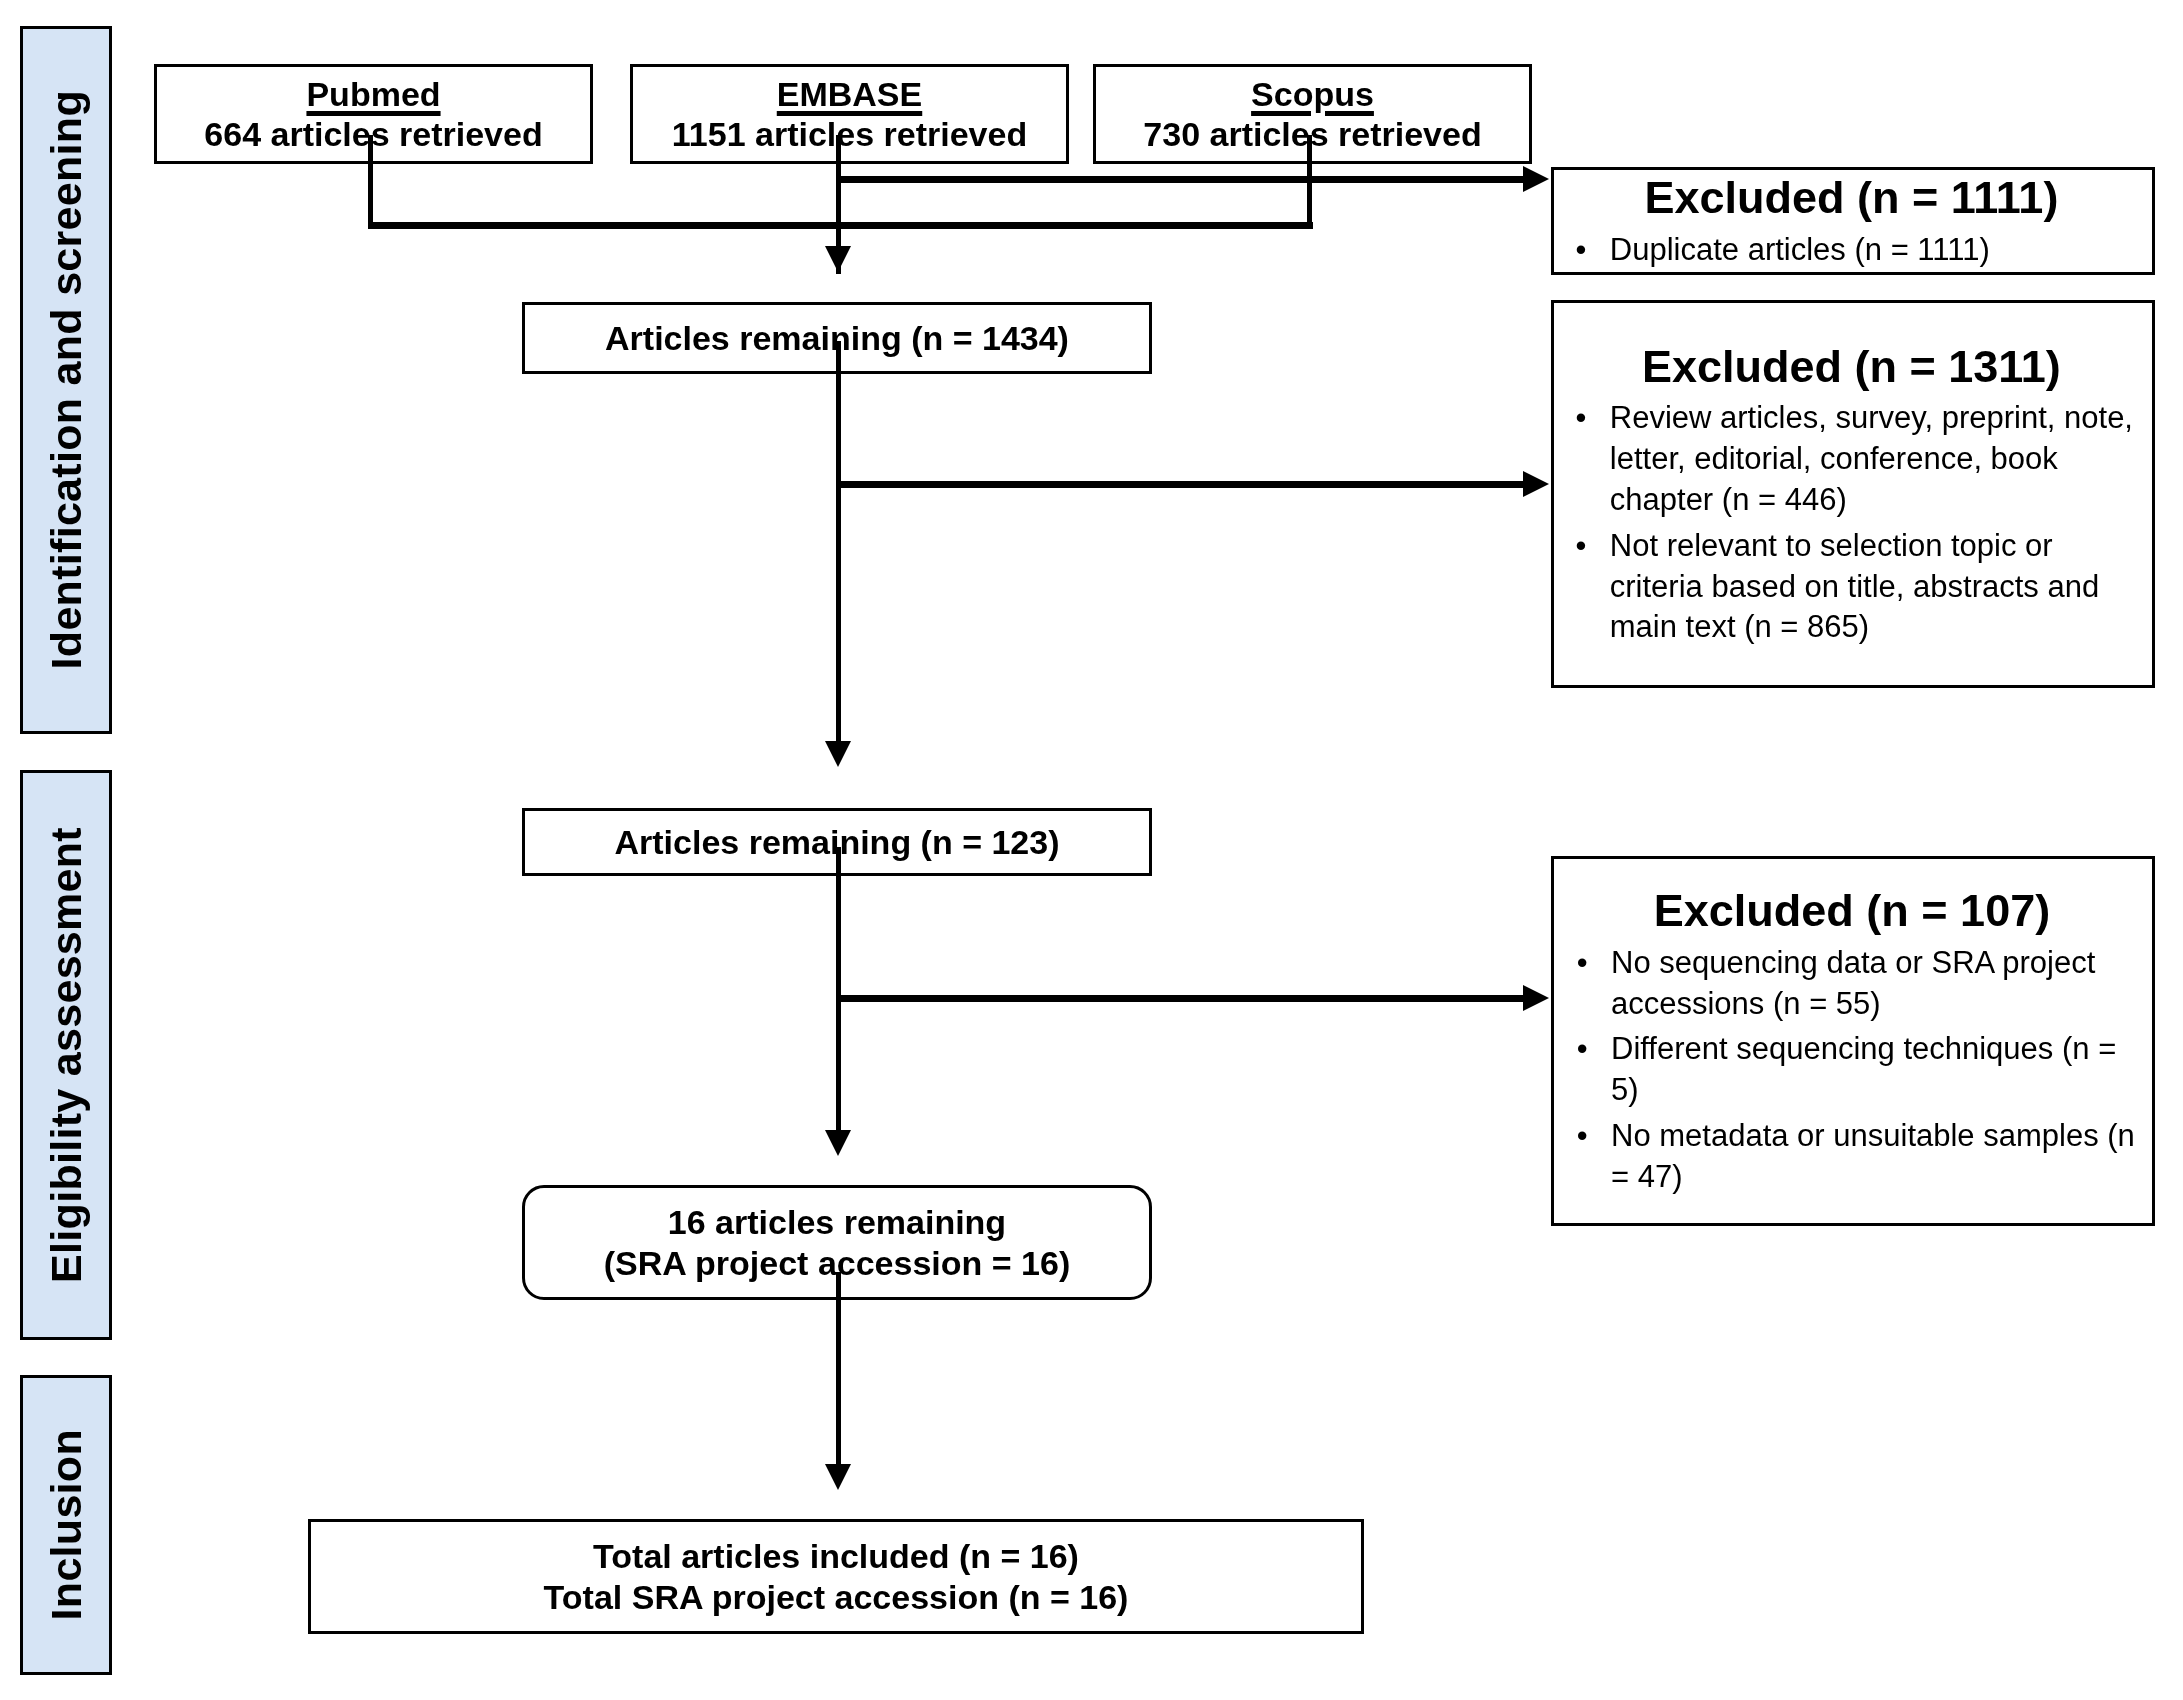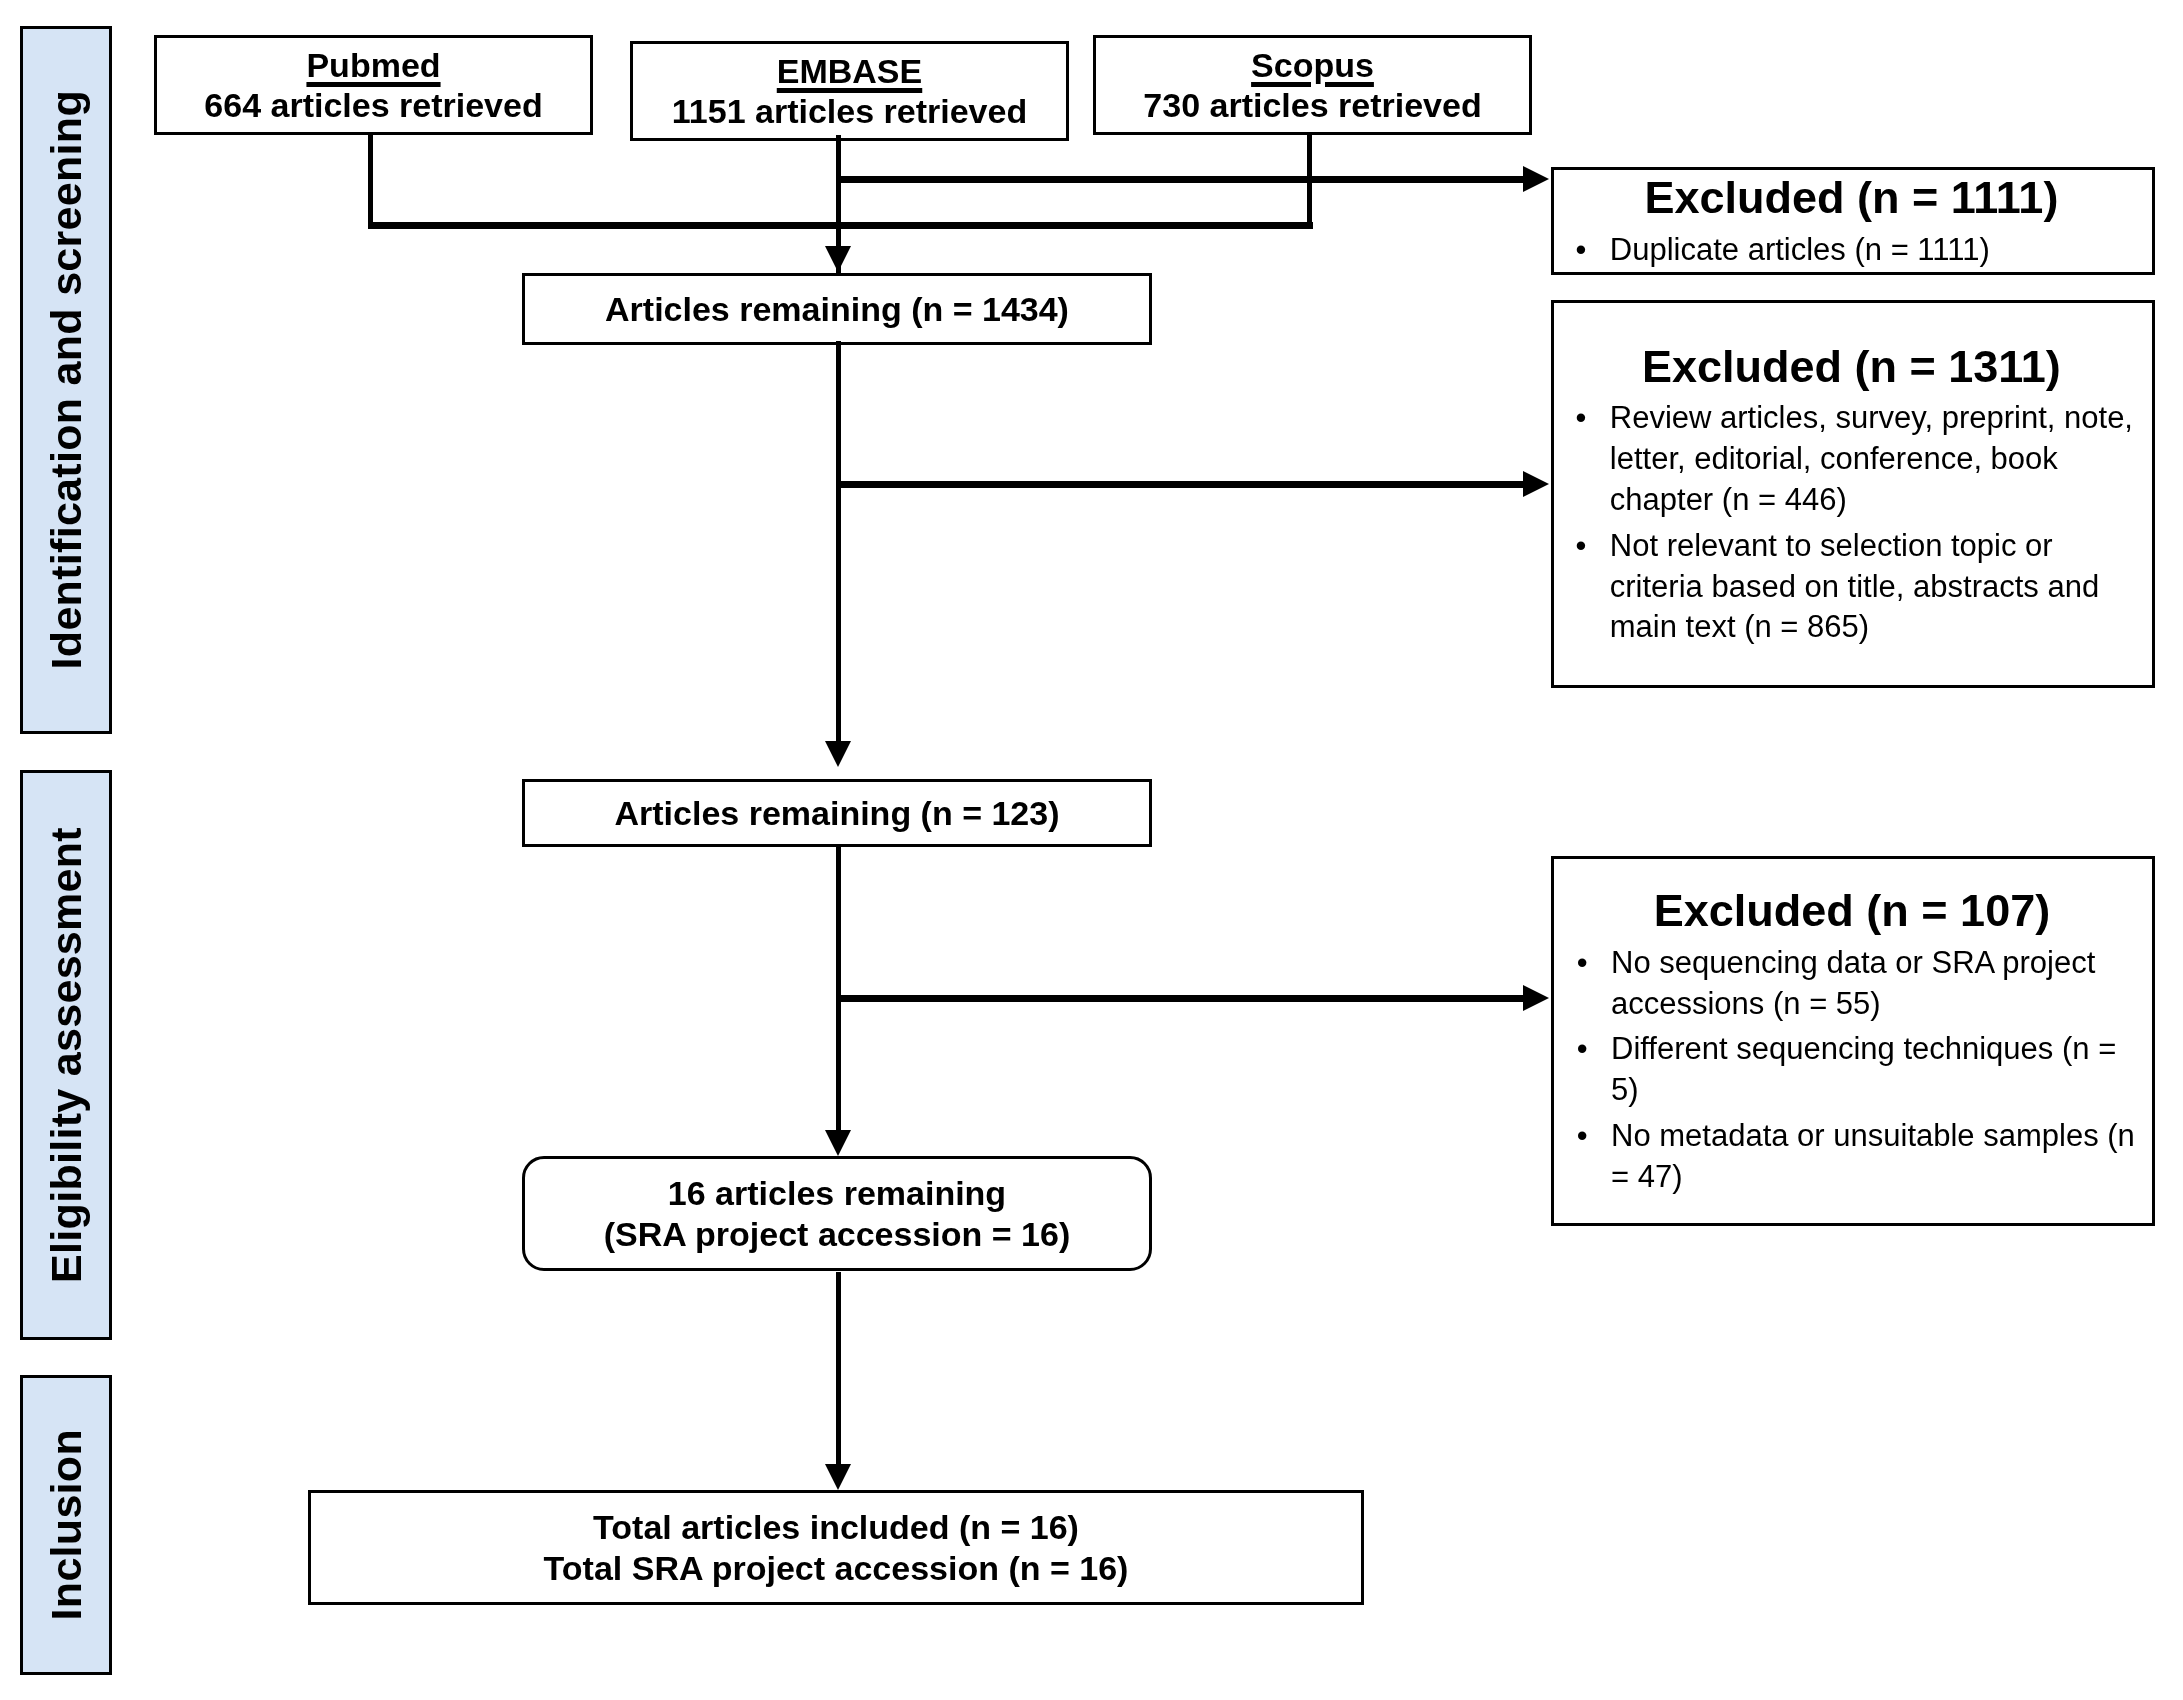--- a/index.html
+++ b/index.html
@@ -43,20 +43,21 @@
   .node {
     position: absolute;
     background: #ffffff;
     border: 3.8px solid #000000;
     box-sizing: border-box;
     display: flex;
     flex-direction: column;
     align-items: center;
     justify-content: center;
     text-align: center;
+    margin-top: 29px;
   }
   .node .line {
     font-size: 34px;
     font-weight: 700;
     line-height: 1.18;
     white-space: nowrap;
   }
   .node .line.underlined {
     text-decoration: underline;
     text-decoration-thickness: 4.6px;
@@ -148,21 +149,21 @@
 
   <div class="stage-bar" style="left:20px; top:1375px; width:92px; height:300px;">
     <span class="stage-text">Inclusion</span>
   </div>
 
   <div class="node" style="left:154px; top:35px; width:439px; height:100px;">
     <div class="line underlined">Pubmed</div>
     <div class="line">664 articles retrieved</div>
   </div>
 
-  <div class="node" style="left:630px; top:41px; width:439px; height:100px;">
+  <div class="node" style="left:630px; top:35px; width:439px; height:100px;">
     <div class="line underlined">EMBASE</div>
     <div class="line">1151 articles retrieved</div>
   </div>
 
   <div class="node" style="left:1093px; top:35px; width:439px; height:100px;">
     <div class="line underlined">Scopus</div>
     <div class="line">730 articles retrieved</div>
   </div>
 
   <div class="vline" style="left:368px; top:135px; height:40px;"></div>

